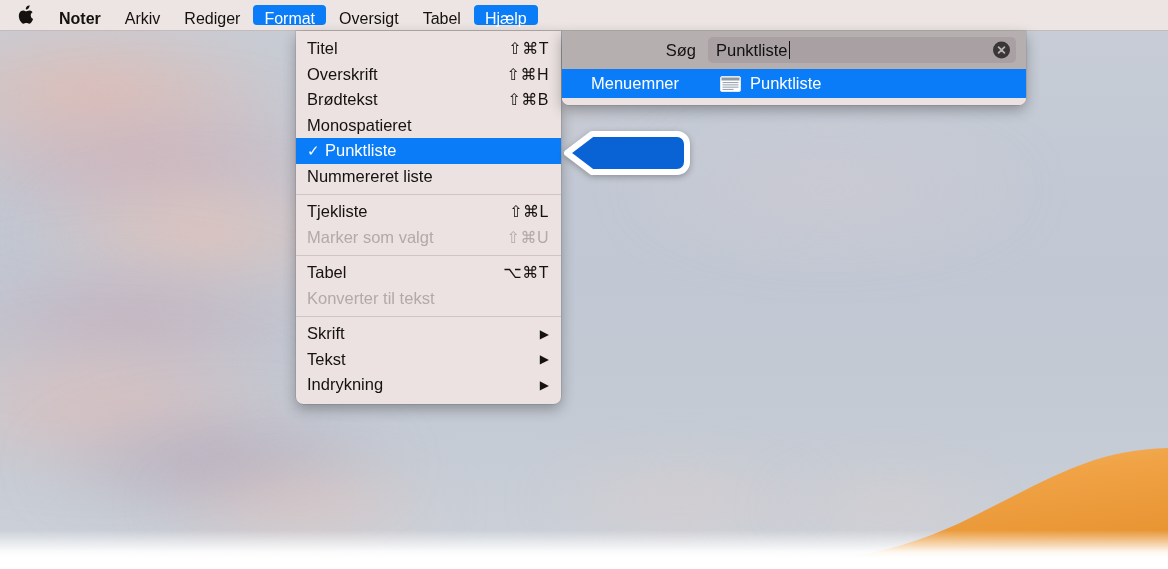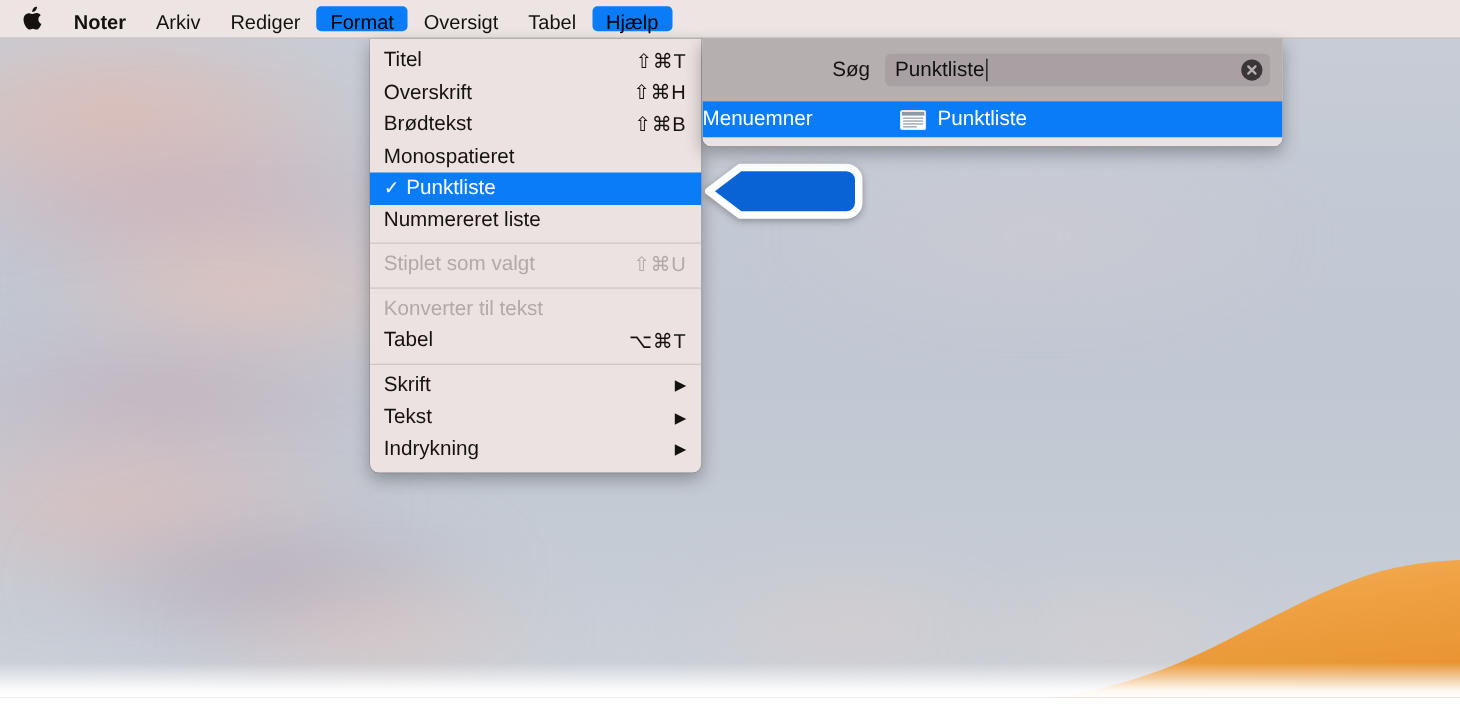--- a/index.html
+++ b/index.html
@@ -148,21 +148,21 @@
     padding: 0 12px 0 16px;
     font-size: 17px;
     line-height: 1;
     display: flex;
     align-items: center;
   }
   .mb-apple svg { display:block; }
   .mb-bold { font-weight: bold; }
   .mb-item.active {
     background: #0a7cf7;
-    color: #000000;
+    color: #ffffff;
     text-align: center;
   }
 
   
   .menu {
     position: absolute;
     left: 296px;
     top: 31px;
     width: 265px;
     background: #ebe2e1;
@@ -224,21 +224,21 @@
     left: 562px;
     top: 31px;
     width: 464px;
     border-radius: 0 0 7px 7px;
     box-shadow: 0 5px 14px rgba(0,0,0,0.30), 0 0 0 0.5px rgba(0,0,0,0.16);
     overflow: hidden;
     background: #ebe2e1;
     z-index: 60;
   }
   .search-head {
-    height: 50px;
+    height: 38px;
     background: #b6afaf;
     display: flex;
     align-items: center;
     padding: 0 10px 0 0;
     box-sizing: border-box;
   }
   .search-label {
     font-size: 16.5px;
     color: #16120f;
     padding: 0 12px 0 0;
@@ -288,21 +288,21 @@
   .result-row {
     height: 29px;
     background: #0a7cf7;
     display: flex;
     align-items: center;
     color: #ffffff;
     font-size: 16.5px;
   }
   .result-cat {
     width: 158px;
-    text-align: left;
+    text-align: center;
     padding-right: 12px;
     box-sizing: border-box;
     white-space: nowrap;
   }
   .result-icon {
     width: 21px;
     height: 16px;
     margin-right: 9px;
     flex: 0 0 auto;
   }
@@ -404,39 +404,44 @@
 
 
     <div class="mi indent">
       <span class="label">Nummereret liste</span>
       <span class="spacer"></span>
       <span class="shortcut"></span>
     </div>
 
     <div class="mi-sep"></div>
 
+    <div class="mi indent">
+      <span class="label">Tjekliste</span>
+      <span class="spacer"></span>
+      <span class="shortcut">⇧⌘L</span>
+    </div>
 
     <div class="mi indent disabled">
-      <span class="label">Stiplet som valgt</span>
+      <span class="label">Marker som valgt</span>
       <span class="spacer"></span>
       <span class="shortcut">⇧⌘U</span>
     </div>
 
     <div class="mi-sep"></div>
+
+    <div class="mi indent">
+      <span class="label">Tabel</span>
+      <span class="spacer"></span>
+      <span class="shortcut">⌥⌘T</span>
+    </div>
 
     <div class="mi indent disabled">
       <span class="label">Konverter til tekst</span>
       <span class="spacer"></span>
       <span class="shortcut"></span>
-    </div>
-
-    <div class="mi indent">
-      <span class="label">Tabel</span>
-      <span class="spacer"></span>
-      <span class="shortcut">⌥⌘T</span>
     </div>
 
     <div class="mi-sep"></div>
 
     <div class="mi indent">
       <span class="label">Skrift</span>
       <span class="spacer"></span>
       <span class="arrow">▶</span>
     </div>
 

